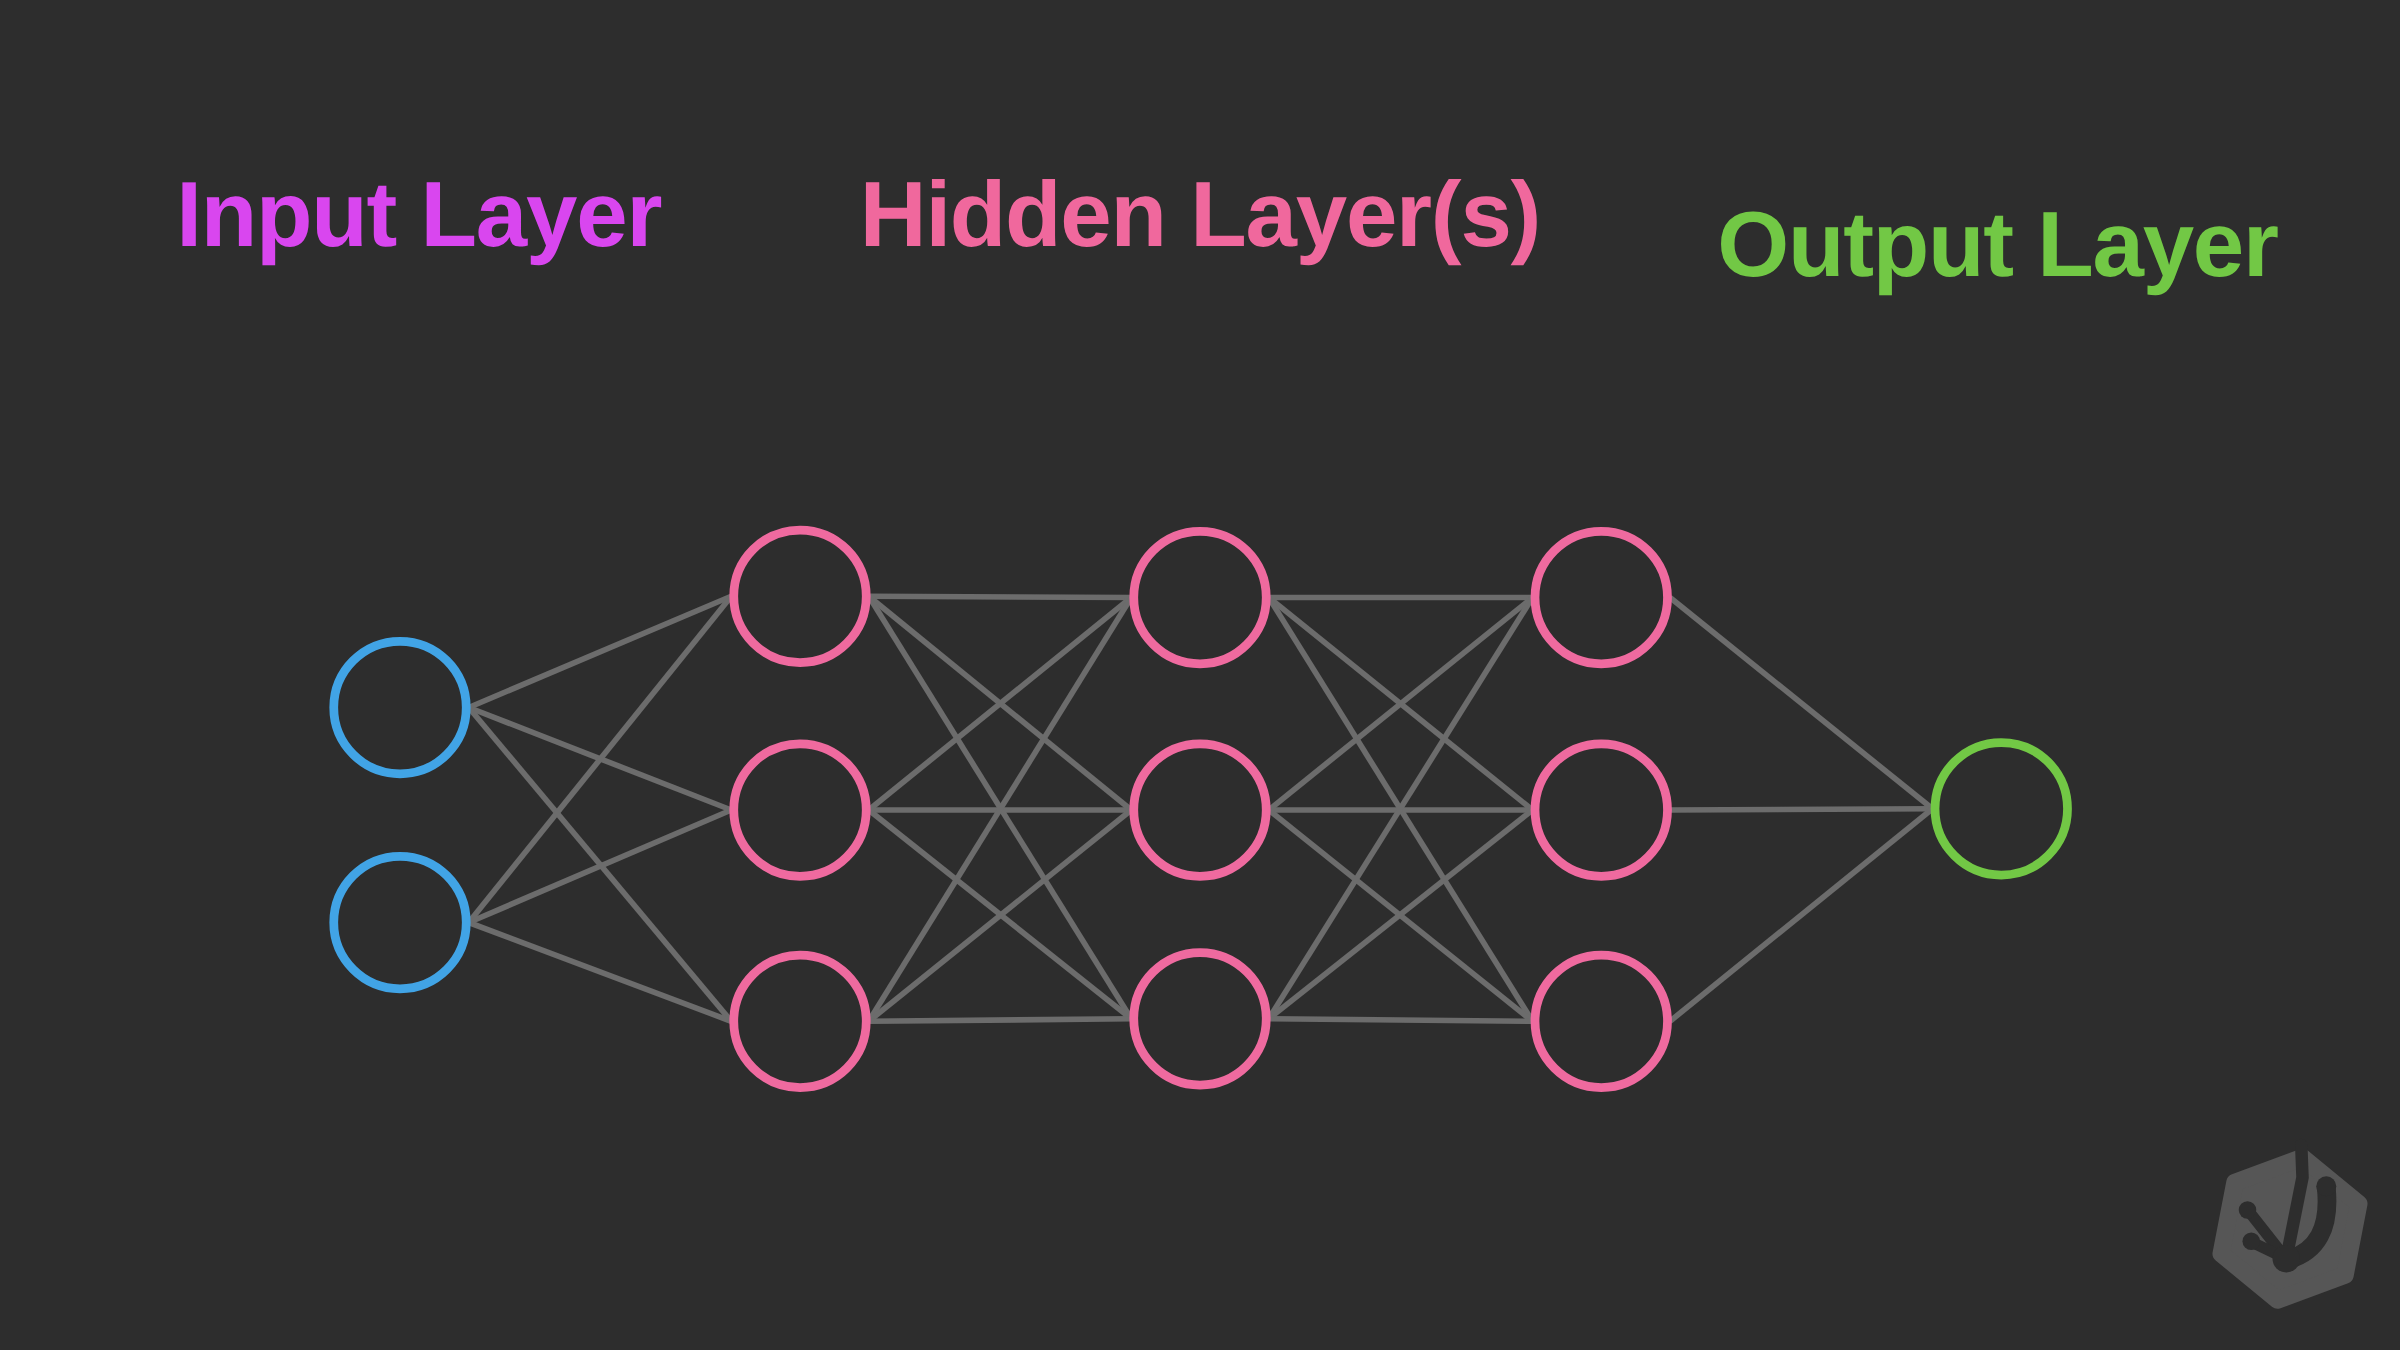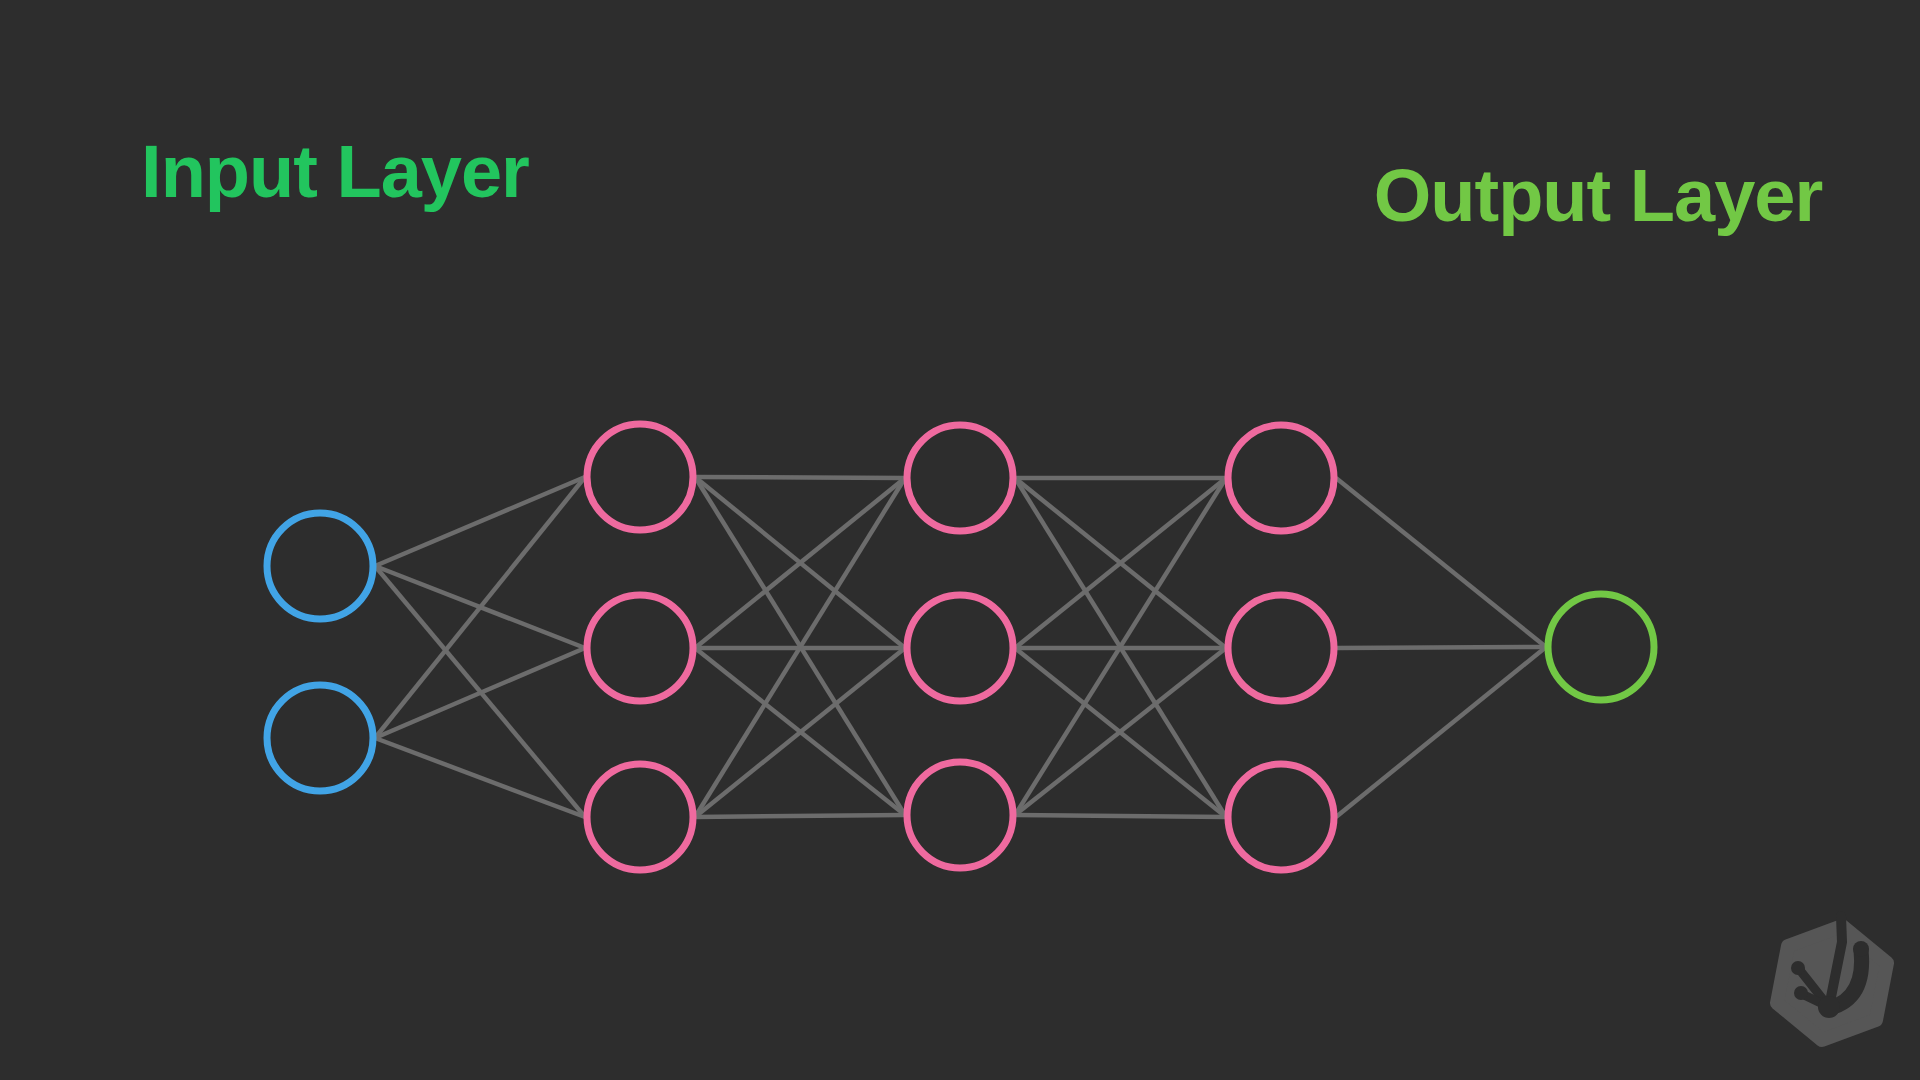--- a/index.html
+++ b/index.html
@@ -27,21 +27,22 @@
     position: absolute;
     left: 0;
     top: 0;
   }
 </style>
 </head>
 <body>
 
 <div class="stage" style="background: rgb(45, 45, 45); width: 1920px; height: 1080px;">
 
-  <div class="layer-label" style="left: 335px; top: 171px; color: #22c55e;">Input Layer</div>
+  <div class="layer-label" style="left: 335px; top: 171px; color: #d946ef;">Input Layer</div>
+  <div class="layer-label" style="left: 960px; top: 171px; color: rgb(240, 104, 157);">Hidden Layer(s)</div>
   <div class="layer-label" style="left: 1598px; top: 171px; color: rgb(114, 200, 69); margin-top: 24px;">Output Layer</div>
 
   <svg id="net-svg" class="net-svg" width="1920" height="1080" viewBox="0 0 1920 1080">
       <g>
         <line x1="375" y1="566" x2="585" y2="477" stroke="#6C6C6C" stroke-width="4.5"></line>
         <line x1="375" y1="566" x2="585" y2="648" stroke="#6C6C6C" stroke-width="4.5"></line>
         <line x1="375" y1="566" x2="585" y2="817" stroke="#6C6C6C" stroke-width="4.5"></line>
         <line x1="375" y1="738" x2="585" y2="477" stroke="#6C6C6C" stroke-width="4.5"></line>
         <line x1="375" y1="738" x2="585" y2="648" stroke="#6C6C6C" stroke-width="4.5"></line>
         <line x1="375" y1="738" x2="585" y2="817" stroke="#6C6C6C" stroke-width="4.5"></line>

